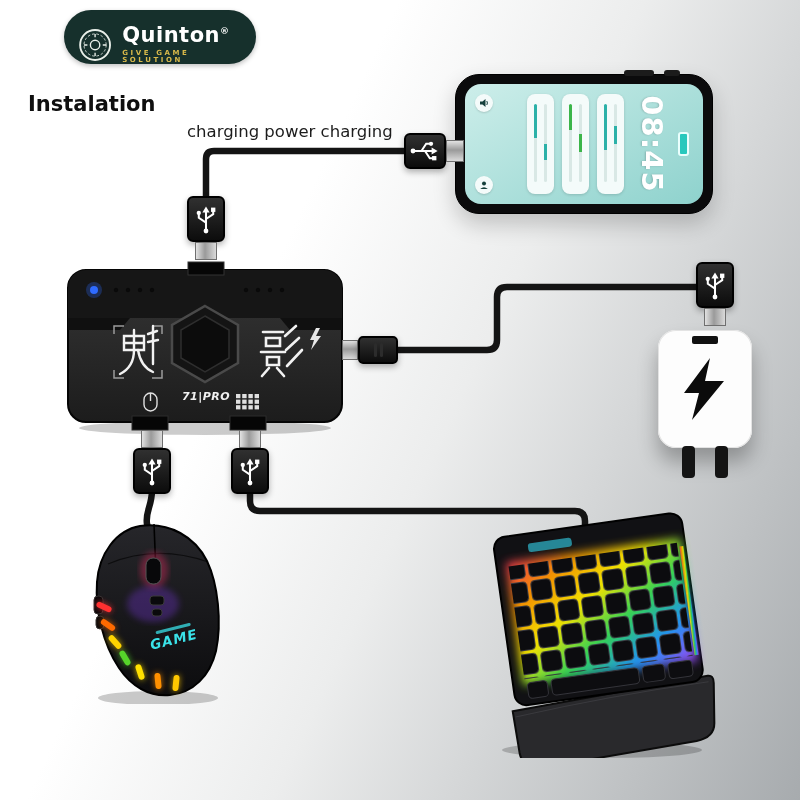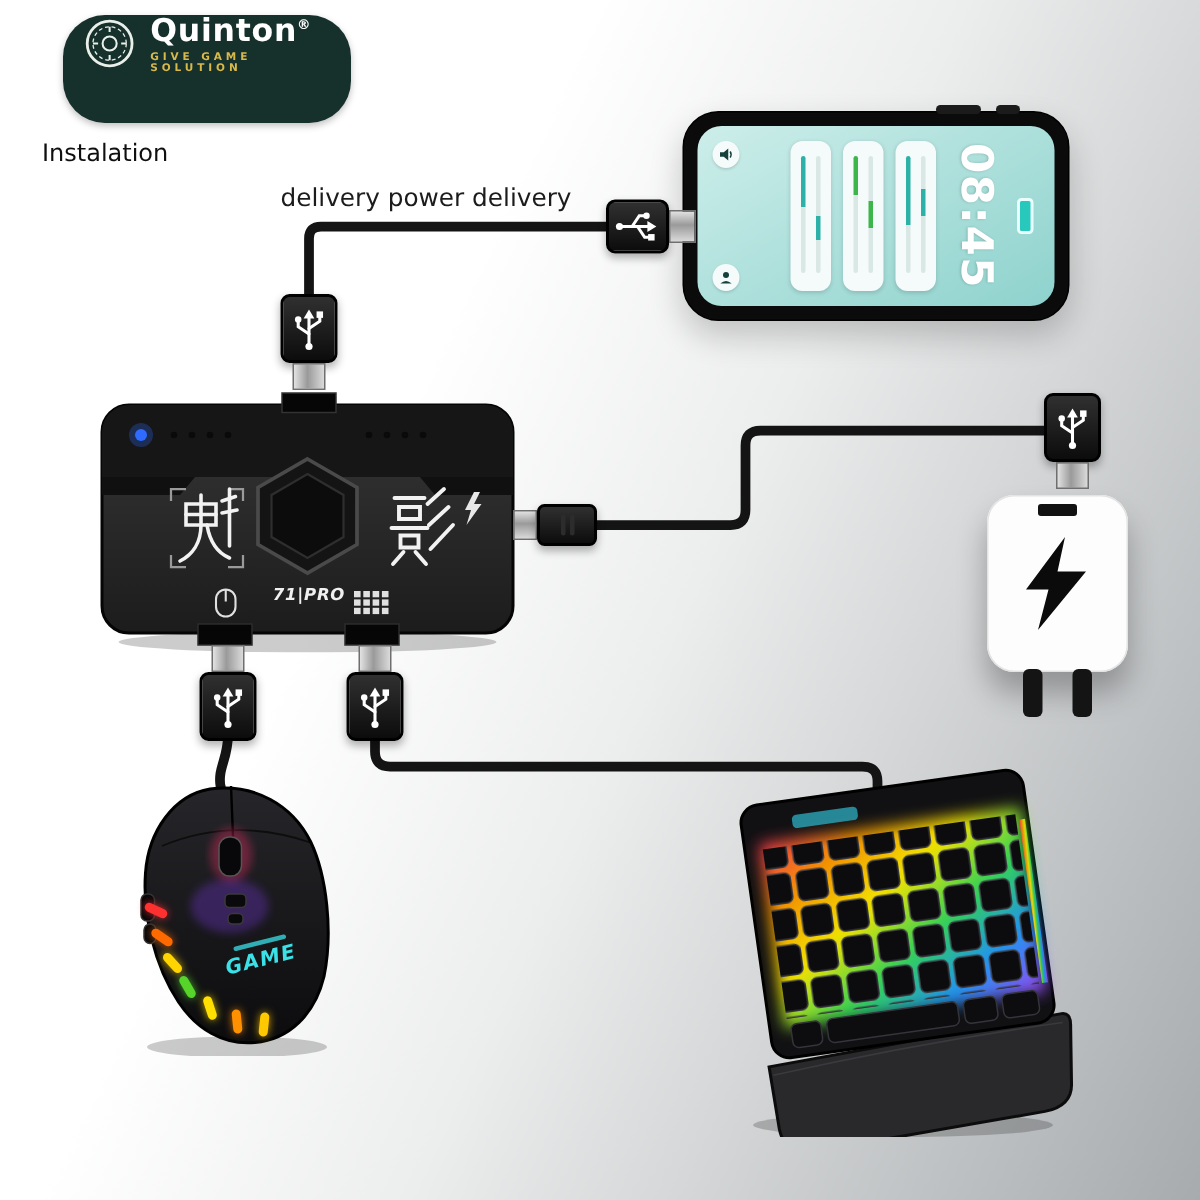--- a/index.html
+++ b/index.html
@@ -3,28 +3,28 @@
 <meta charset="utf-8">
 <style>
   *{margin:0;padding:0;box-sizing:border-box}
   html,body{width:800px;height:800px}
   body{font-family:"DejaVu Sans","Liberation Sans",sans-serif}
   .canvas{position:relative;width:800px;height:800px;overflow:hidden;
     background:linear-gradient(115deg,#ffffff 0%,#ffffff 34%,#eceded 55%,#a7abae 100%)}
   .abs{position:absolute}
 
   
-  .logo{left:42px;top:10px;width:192px;height:72px;border-radius:28px;background:#16302c;
-    display:flex;align-items:flex-start;gap:10px;padding:0 14px;box-shadow:0 2px 5px rgba(0,0,0,.25)}
+  .logo{left:64px;top:10px;width:192px;height:54px;border-radius:28px;background:#16302c;
+    display:flex;align-items:flex-end;gap:10px;padding:0 14px;box-shadow:0 2px 5px rgba(0,0,0,.25)}
   .logo-text{display:flex;flex-direction:column;line-height:1}
   .brand{color:#fff;font-size:21px;font-weight:700;letter-spacing:.5px}
   .brand sup{font-size:9px;vertical-align:super}
   .tagline{color:#d8b94a;font-size:7px;letter-spacing:2.6px;margin-top:4px;font-weight:600}
 
-  .heading{left:28px;top:92px;font-size:16px;font-weight:400;color:#0f0f0f}
+  .heading{left:28px;top:92px;font-size:21px;font-weight:700;color:#0f0f0f}
   .charging-label{left:187px;top:122px;font-size:16.5px;color:#1c1c1c}
 
   
   .cables{left:0;top:0;width:800px;height:800px;pointer-events:none}
 
   
   .plug{position:absolute;display:flex;flex-direction:column;align-items:center}
   .plug .metal{width:22px;height:18px;background:linear-gradient(90deg,#e2e2e2,#9a9a9a 45%,#dadada);
     border:1px solid #6f6f6f}
   .plug .pbody{width:38px;height:46px;background:linear-gradient(180deg,#303030,#0c0c0c);
@@ -376,15 +376,15 @@
       <circle cx="20" cy="20" r="5.5" fill="none" stroke="#e9efe9" stroke-width="1.6"></circle>
       <path d="M20 7 V11 M20 29 V33 M7 20 H11 M29 20 H33" stroke="#e9efe9" stroke-width="1.6"></path>
     </svg>
     <div class="logo-text">
       <div class="brand"><span>Quinton</span><sup>®</sup></div>
       <div class="tagline">GIVE GAME SOLUTION</div>
     </div>
   </div>
 
   <div class="abs heading">Instalation</div>
-  <div class="abs charging-label">delivery power delivery</div>
+  <div class="abs charging-label">charging power charging</div>
 
 </div>
 
 </body></html>

